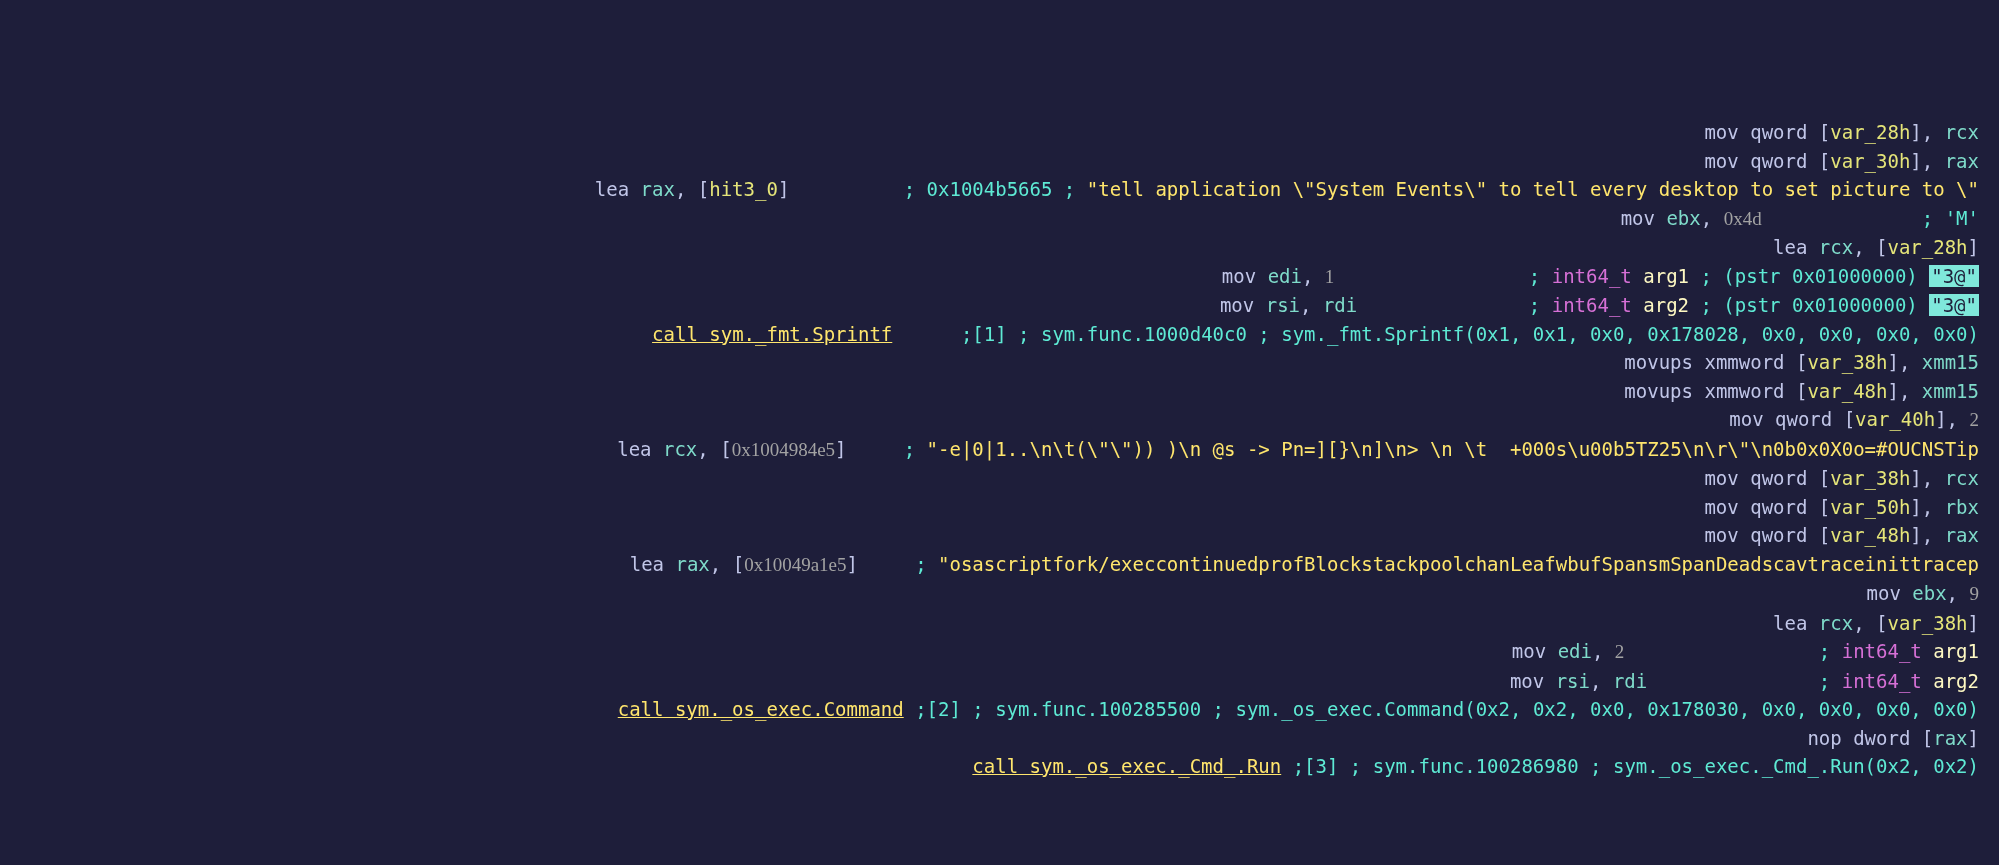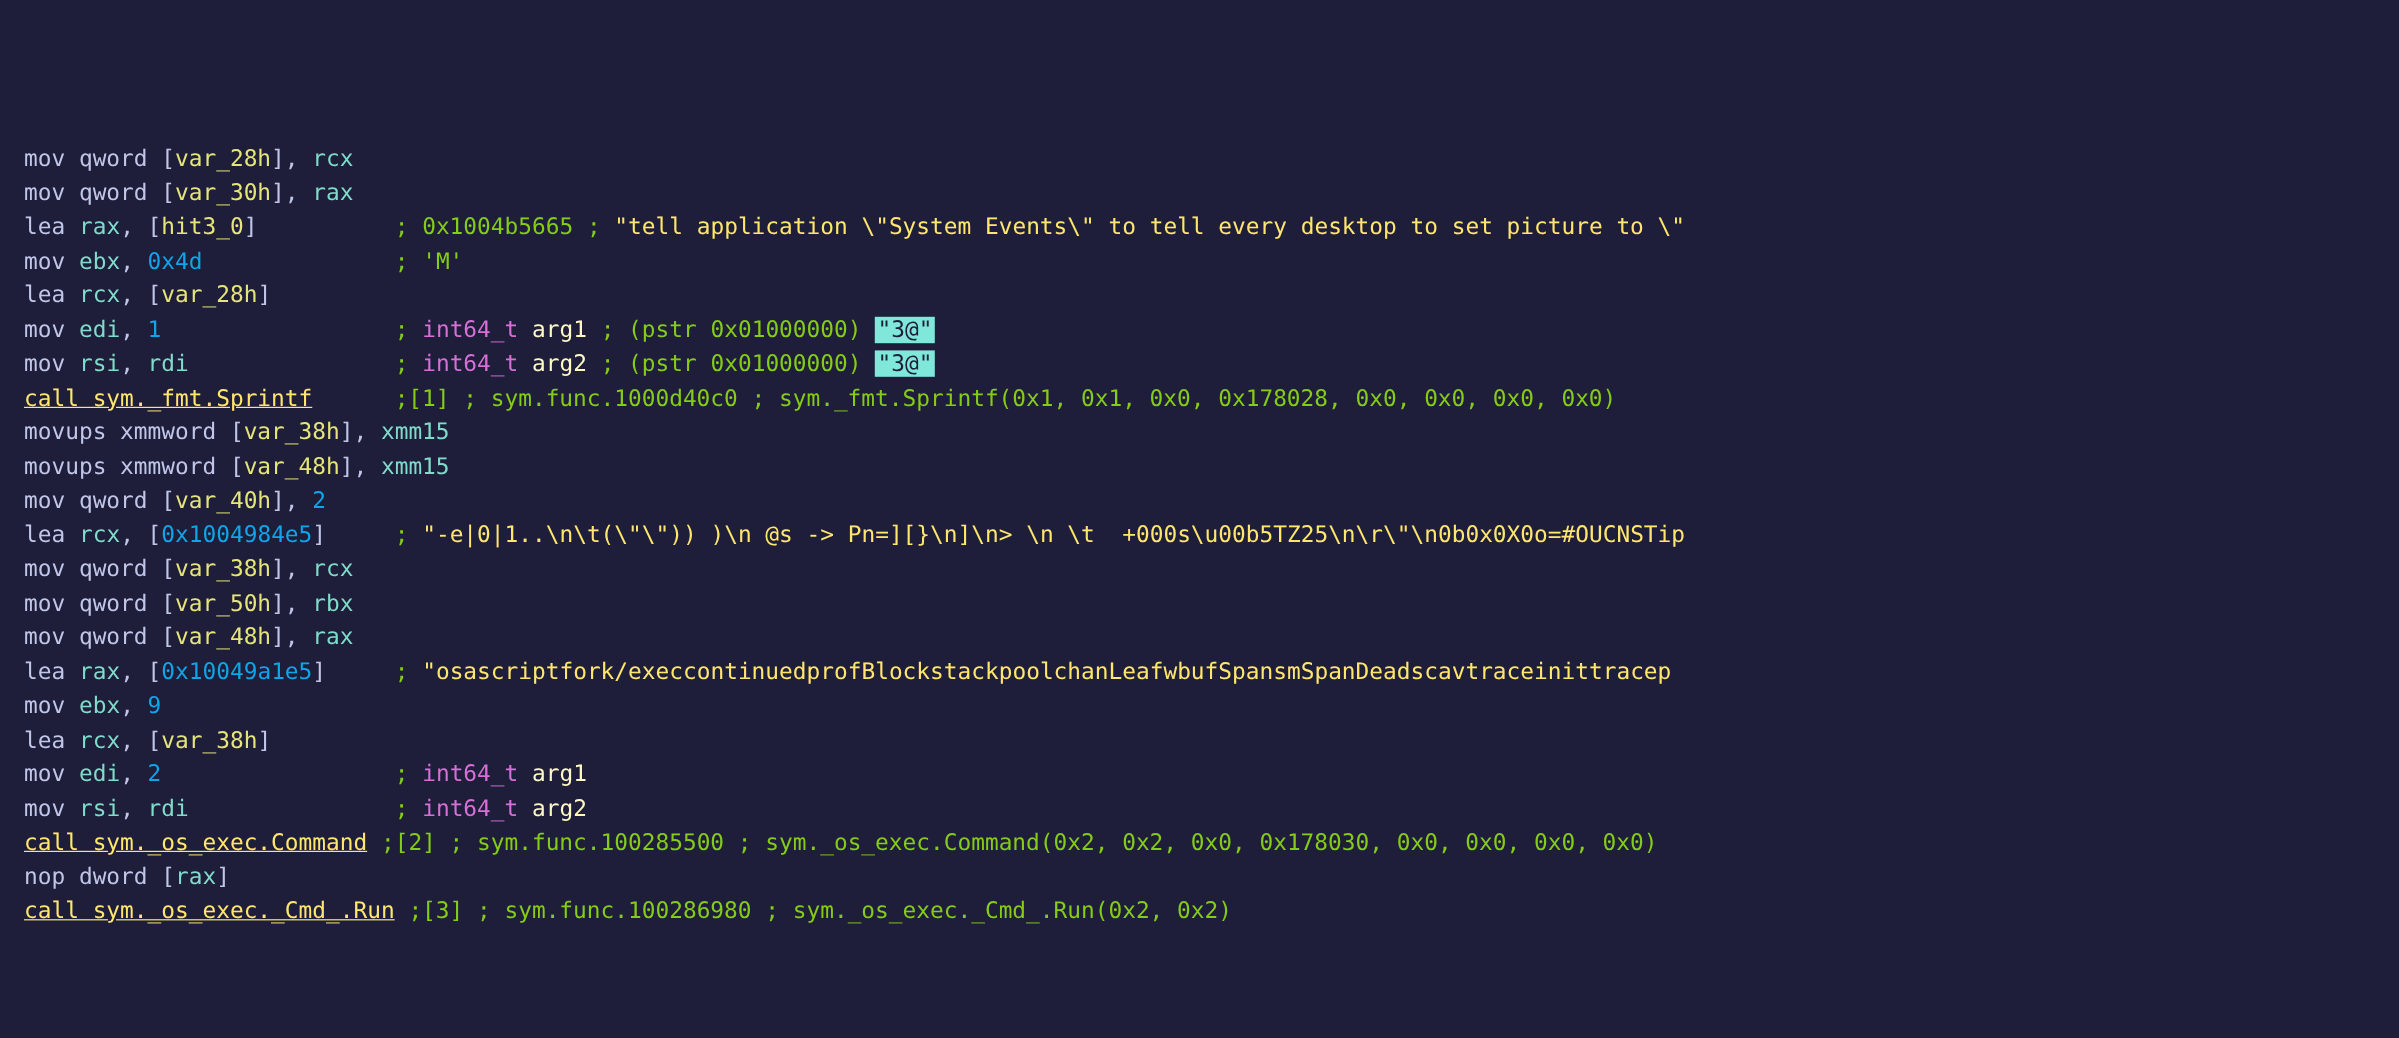--- a/index.html
+++ b/index.html
@@ -5,27 +5,27 @@
   * { margin: 0; padding: 0; box-sizing: border-box; }
   body {
     background: #1e1e3a;
     font-family: 'Menlo', 'Monaco', 'Consolas', monospace;
     font-size: 19px;
     line-height: 1.5;
     padding: 4px 20px;
     white-space: pre;
     overflow-x: hidden;
   }
-  .line { display: block; }
+  .line { display: block; text-align: right; }
   .tk-default { color: #c1c6e8; }
   .tk-mnemonic { color: #c1c6e8; }
   .tk-reg { color: #7fdbca; }
   .tk-var { color: #e5e579; }
-  .tk-num { color: #0ea5e9; }
-  .tk-comment { color: #84cc16; }
+  .tk-num { color: #a3a3a3; font-family: Liberation Serif, serif; }
+  .tk-comment { color: #5eead4; }
   .tk-type { color: #d670d6; }
   .tk-argname { color: #fef9c3; }
   .tk-string { color: #ffe66d; }
   .tk-call-target { color: #ffe66d; text-decoration: underline; }
   .tk-highlight {
     background: #7fe8db;
     color: #1e1e3a;
     padding: 0 2px;
   }
 </style>

